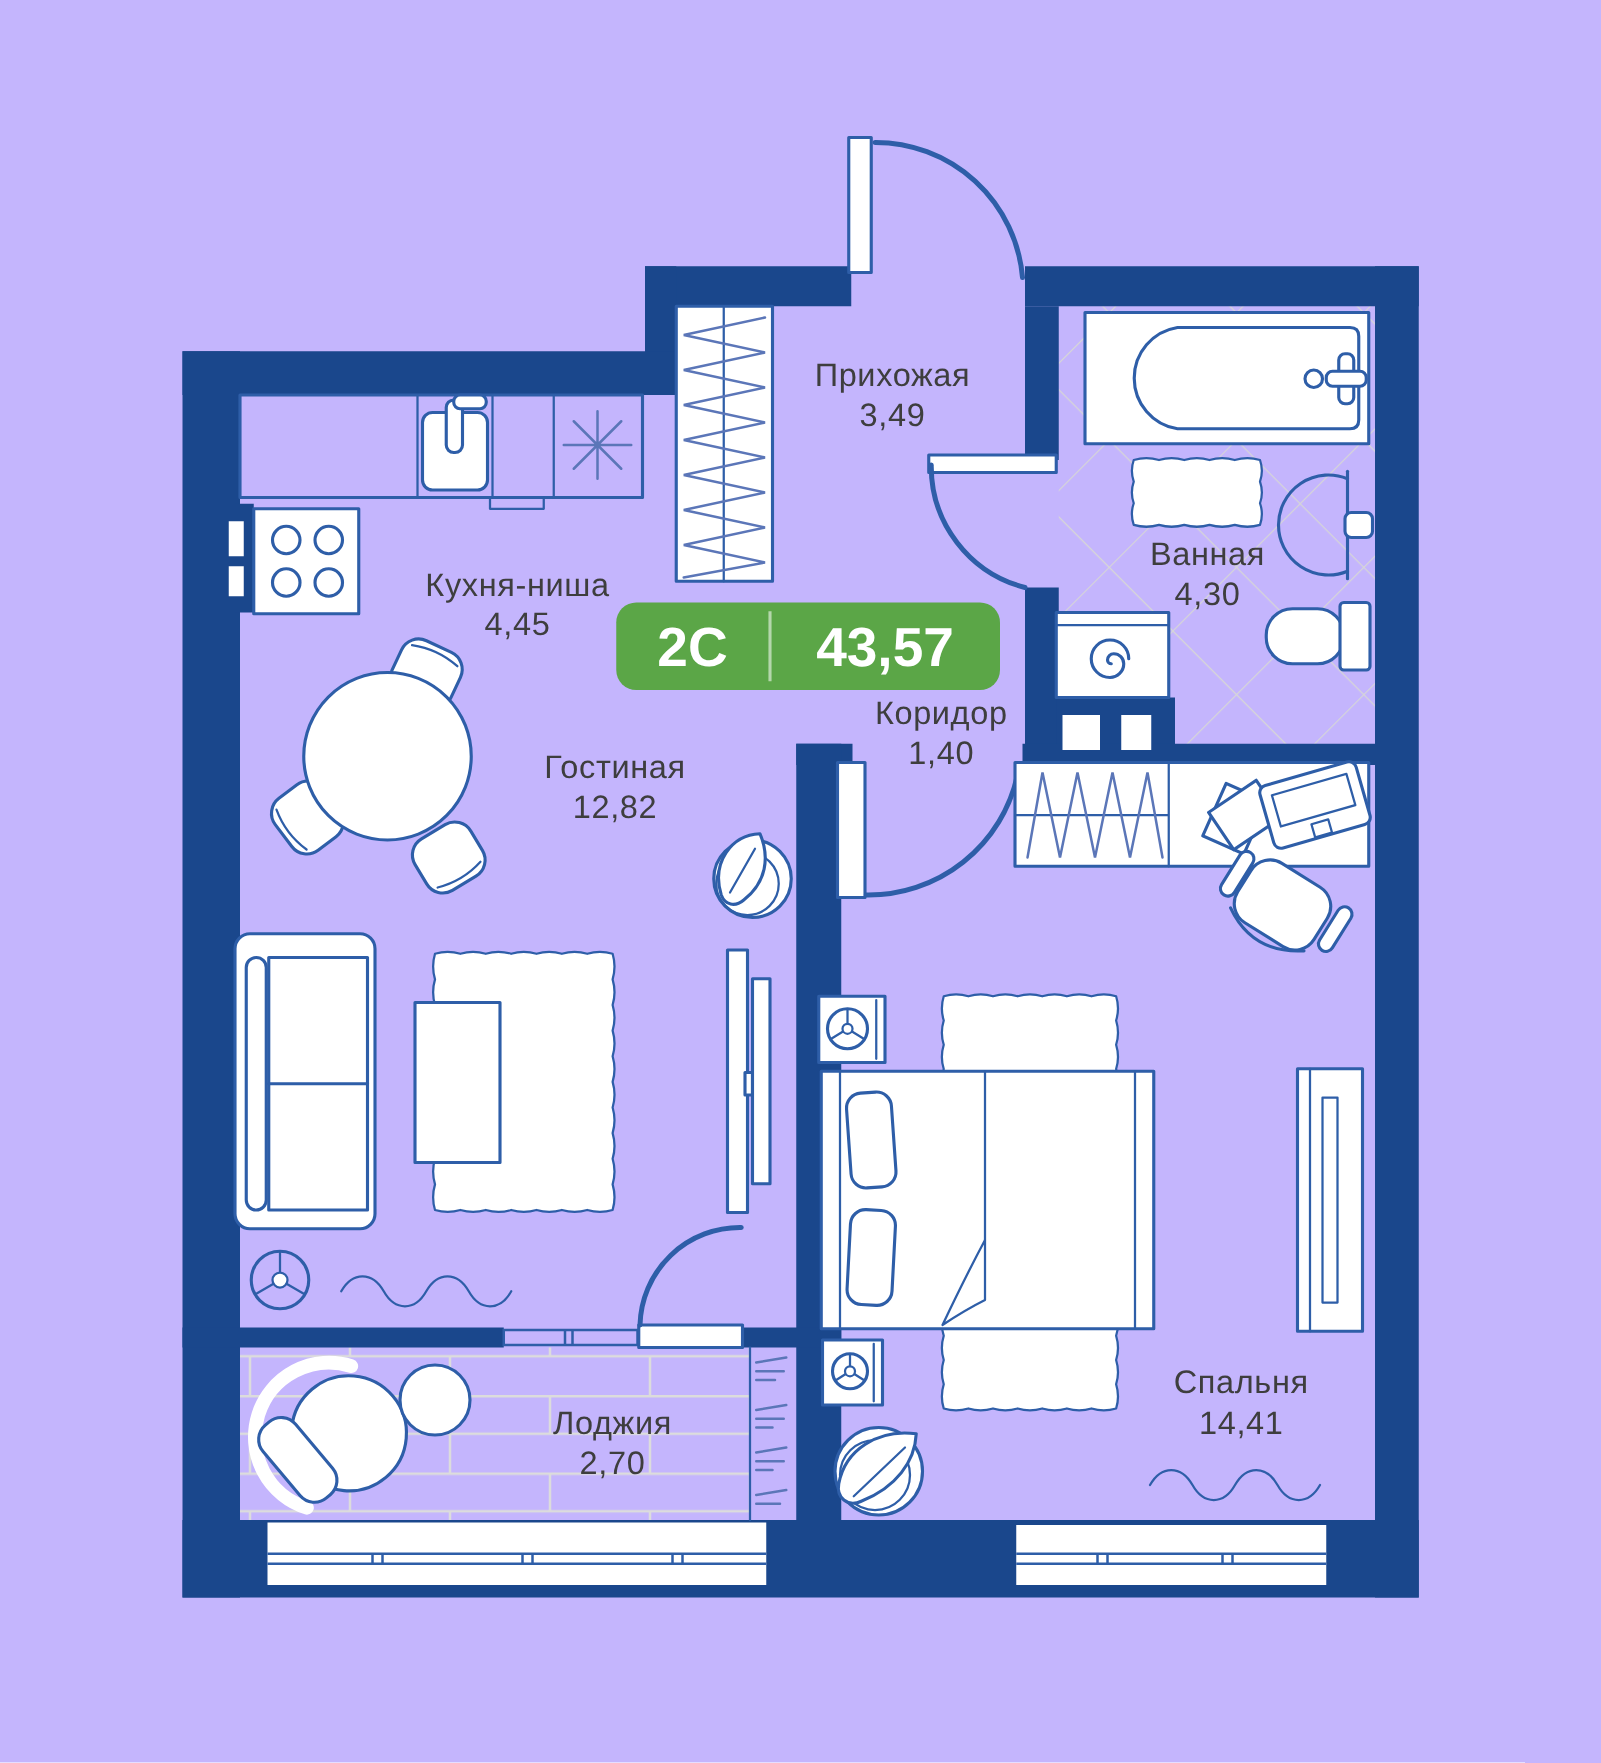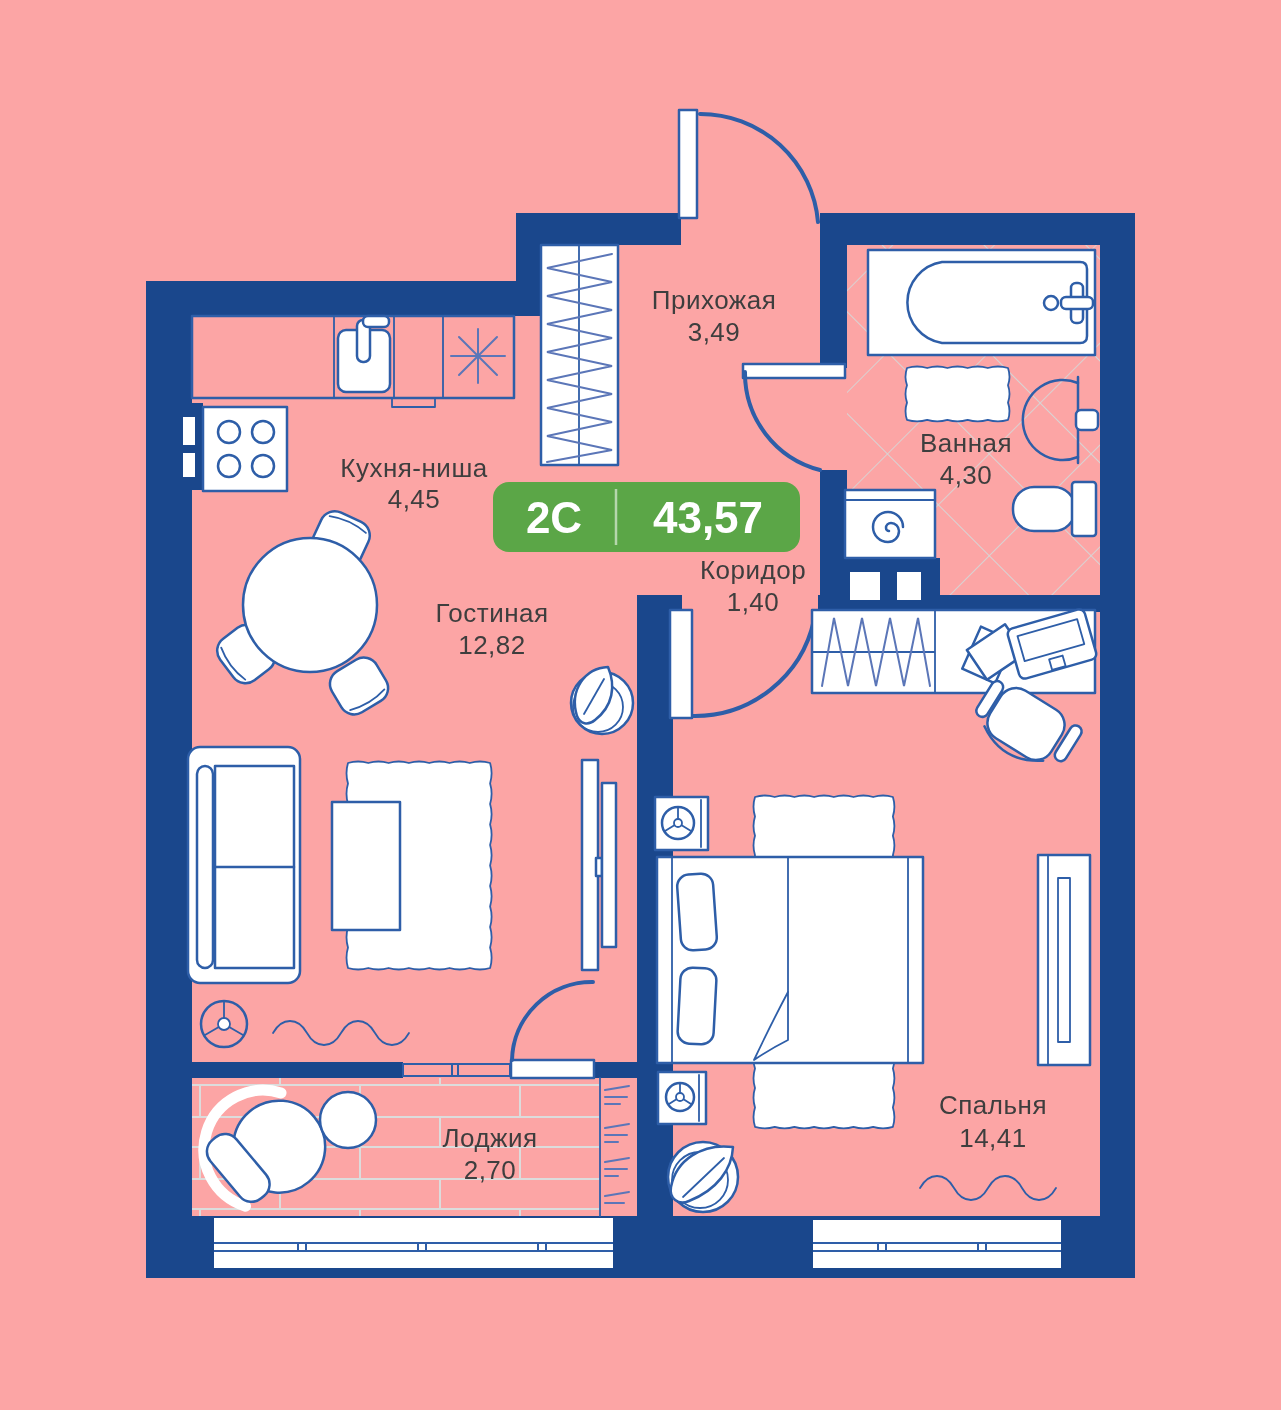--- a/index.html
+++ b/index.html
@@ -1,16 +1,16 @@
 <!DOCTYPE html>
 <html style="--wall: #1a478c; --furniture: #2e5ea8; --hatch: #5b76b8; --tile: #d6d6d6; --plank: #dcdcdc; --badge_green: #5ba647; --label_text: #3e3e3e;"><head>
 <meta charset="utf-8">
 <style>
   html,body{margin:0;padding:0;background:#ffffff;}
-  .plan-wrap{width:1281px;height:1410px;position:relative;background:#fca5a5;}
+  .plan-wrap{width:1281px;height:1410px;position:relative;background:#c4b5fd;}
   svg{display:block;}
   .wall{fill:var(--wall);}
   .wfill{fill:#ffffff;}
   .furn{fill:none;stroke:var(--furniture);stroke-width:2.5;stroke-linecap:round;stroke-linejoin:round;}
   .furnf{fill:#ffffff;stroke:var(--furniture);stroke-width:2.5;stroke-linecap:round;stroke-linejoin:round;}
   .thin{stroke-width:1.8;}
   .thick{stroke-width:4;}
   .hatch{fill:none;stroke:var(--hatch);stroke-width:2;stroke-linecap:round;}
   .tileline{stroke:var(--tile);stroke-width:1.8;fill:none;}
   .plankline{stroke:var(--plank);stroke-width:2;fill:none;}

